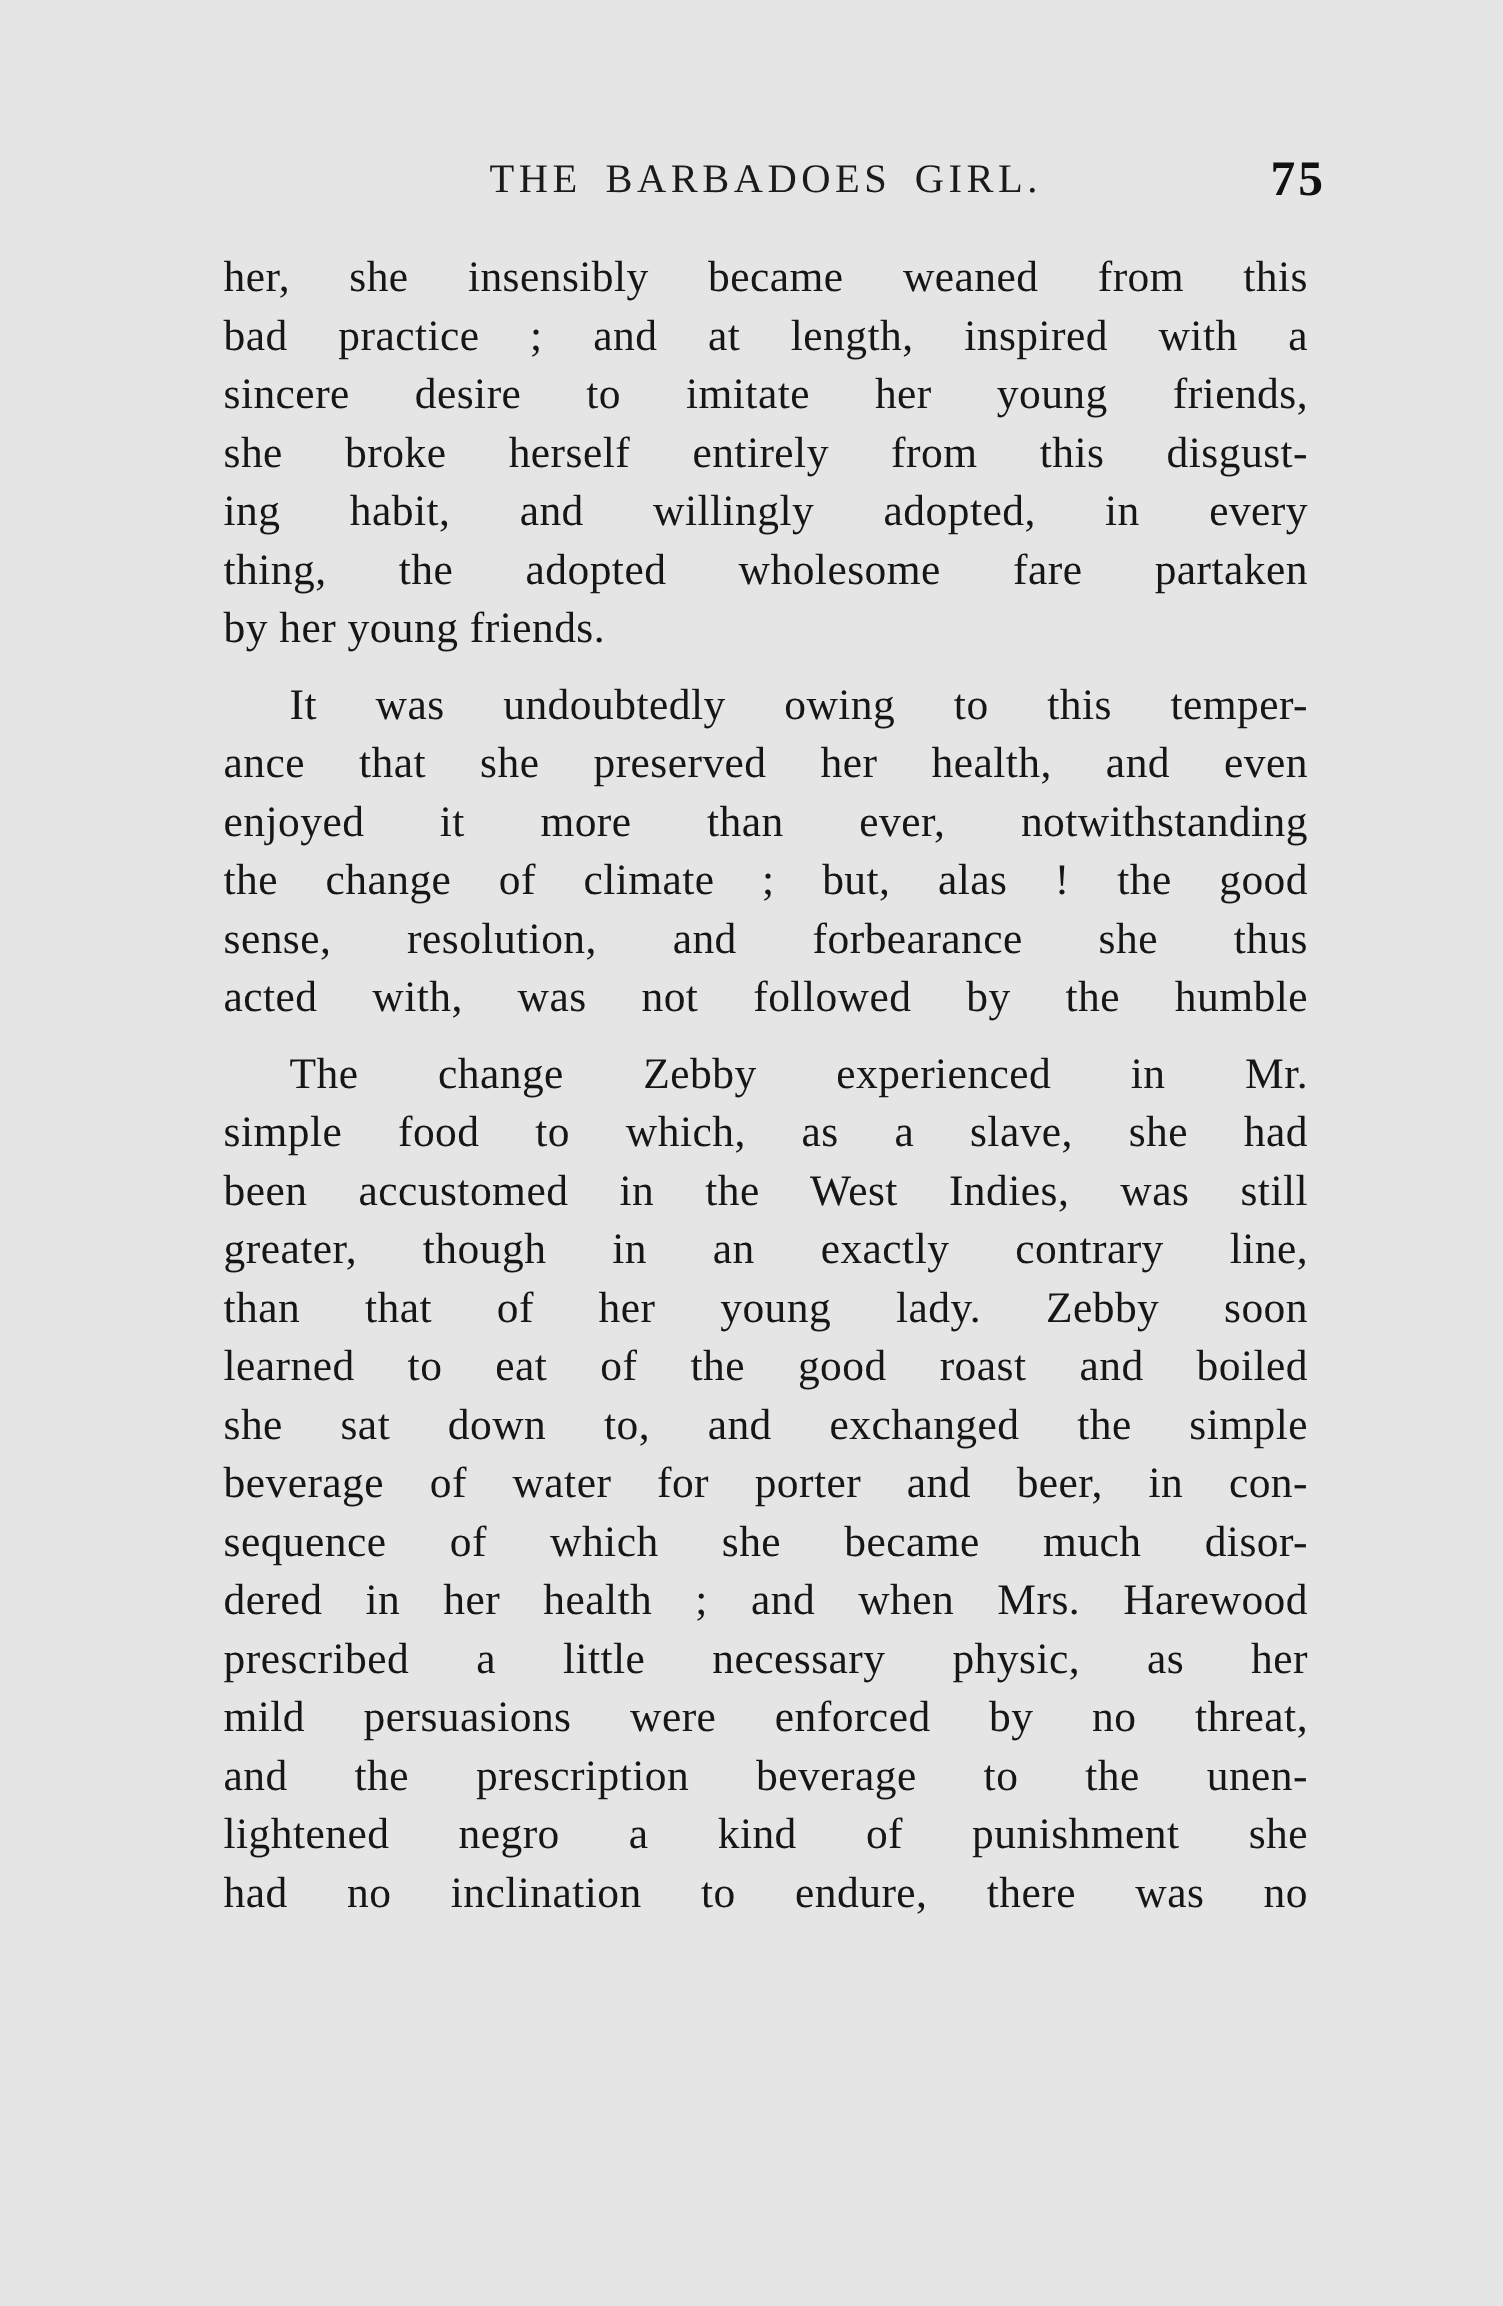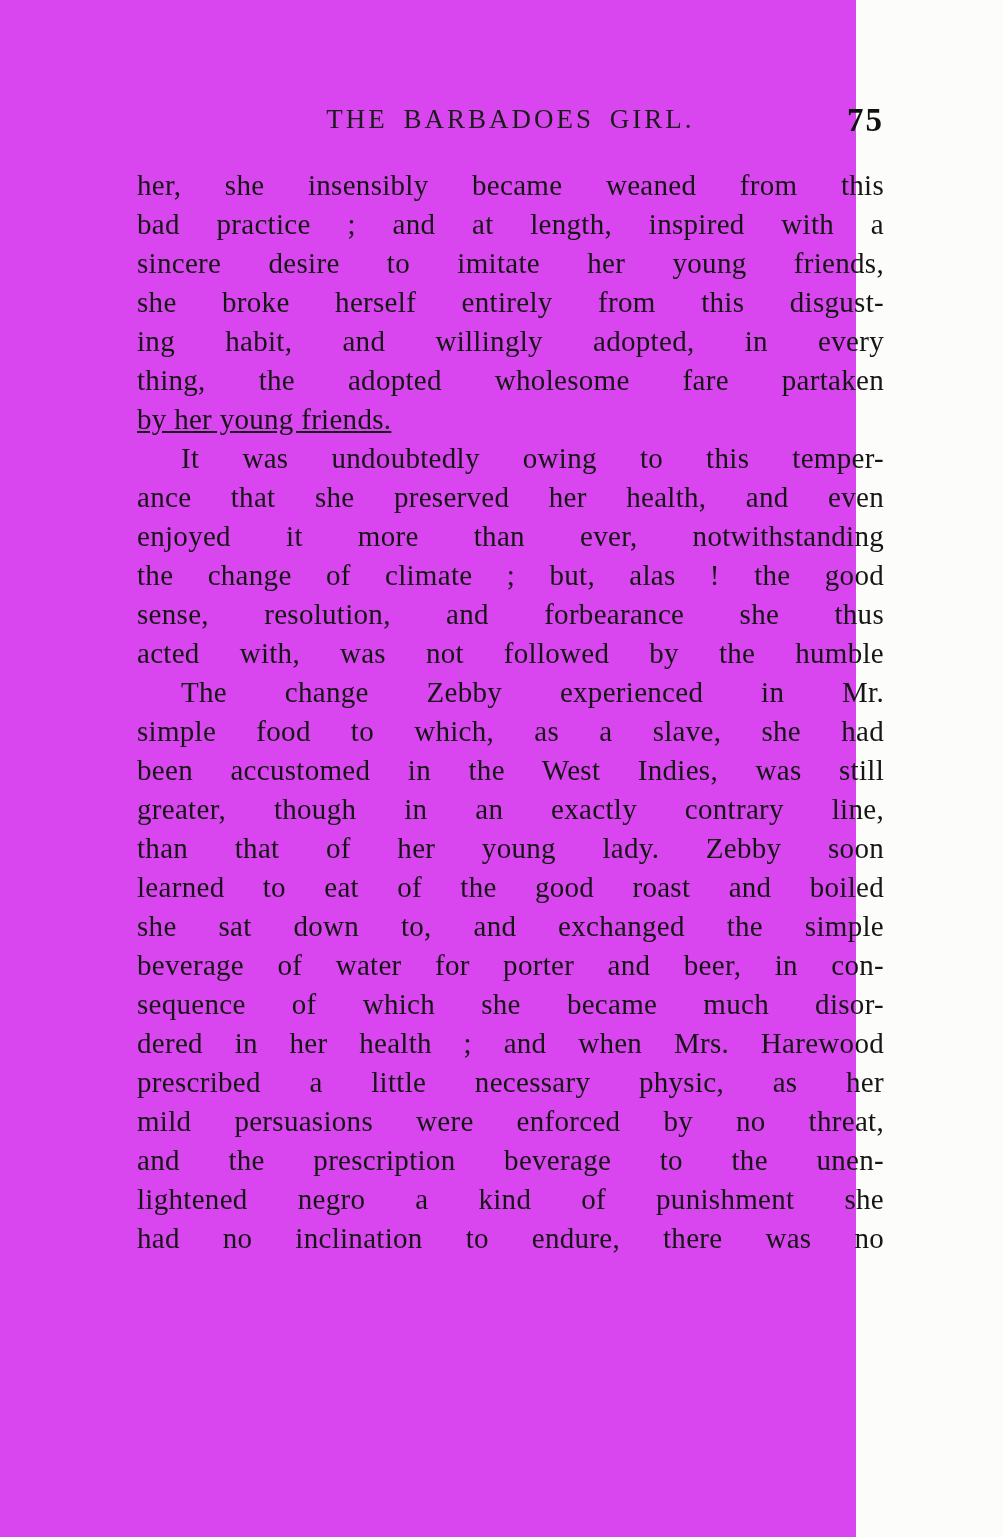--- a/index.html
+++ b/index.html
@@ -9,23 +9,23 @@
   body {
     width: 1002px;
     height: 1537px;
     background: #fcfcfa;
     font-family: "Liberation Serif", "DejaVu Serif", serif;
     color: #161616;
     overflow: hidden;
   }
   .page {
     position: relative;
-    width: 856px;
+    width: 1002px;
     height: 1537px;
-    background: #d946ef;
+    background: #e5e5e5;
   }
   .text-column {
     position: absolute;
     left: 137px;
     top: 98px;
     width: 747px;
   }
   .running-head {
     position: relative;
     height: 44px;
@@ -48,36 +48,35 @@
     top: 4px;
     font-size: 33px;
     font-weight: bold;
     letter-spacing: 2px;
     color: #111;
   }
   .page-body {
     font-size: 29px;
   }
   .paragraph {
-    margin: 0;
+    margin: 12px;
   }
   .line {
     height: 39px;
     line-height: 39px;
     text-align: justify;
     text-align-last: justify;
     white-space: nowrap;
     letter-spacing: 0.3px;
   }
   .line.indent {
     text-indent: 44px;
   }
   .line.last {
     text-align-last: left;
-    text-decoration: underline;
   }
 </style>
 </head>
 <body>
 
 <div class="page">
   <div class="text-column">
     <div class="running-head">
       <div class="head-title">THE BARBADOES GIRL.</div>
       <div class="head-number">75</div>

